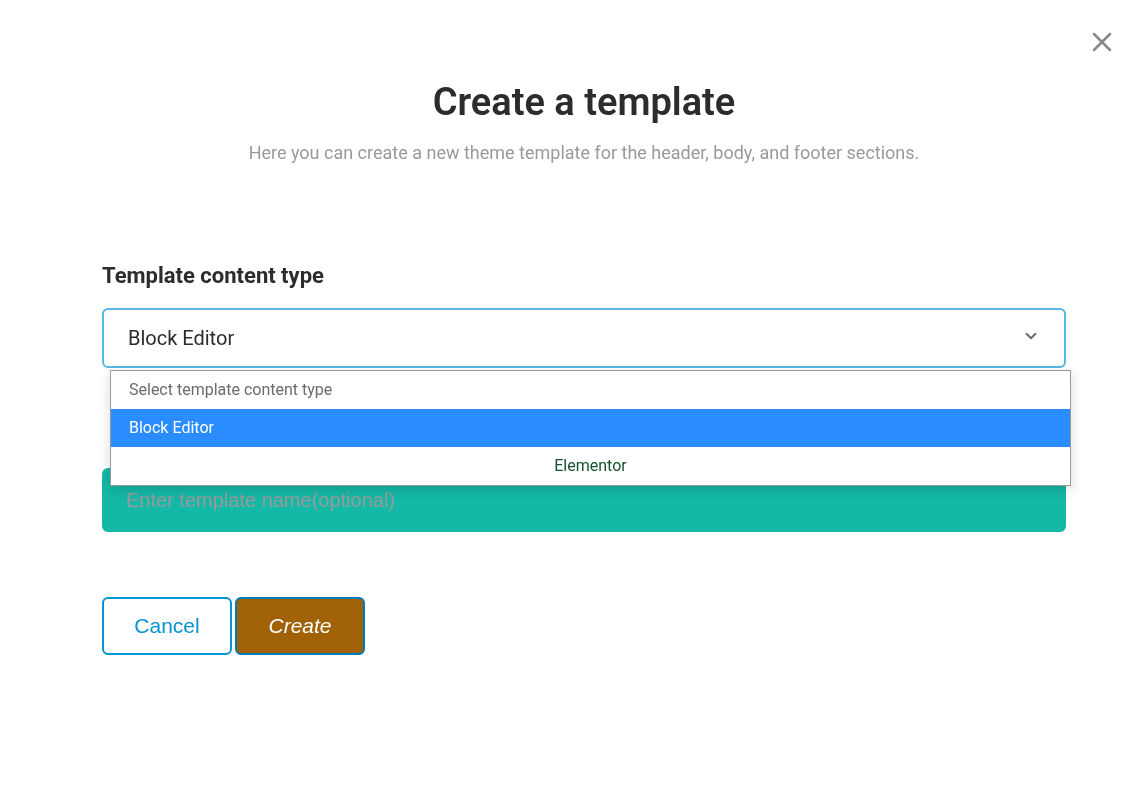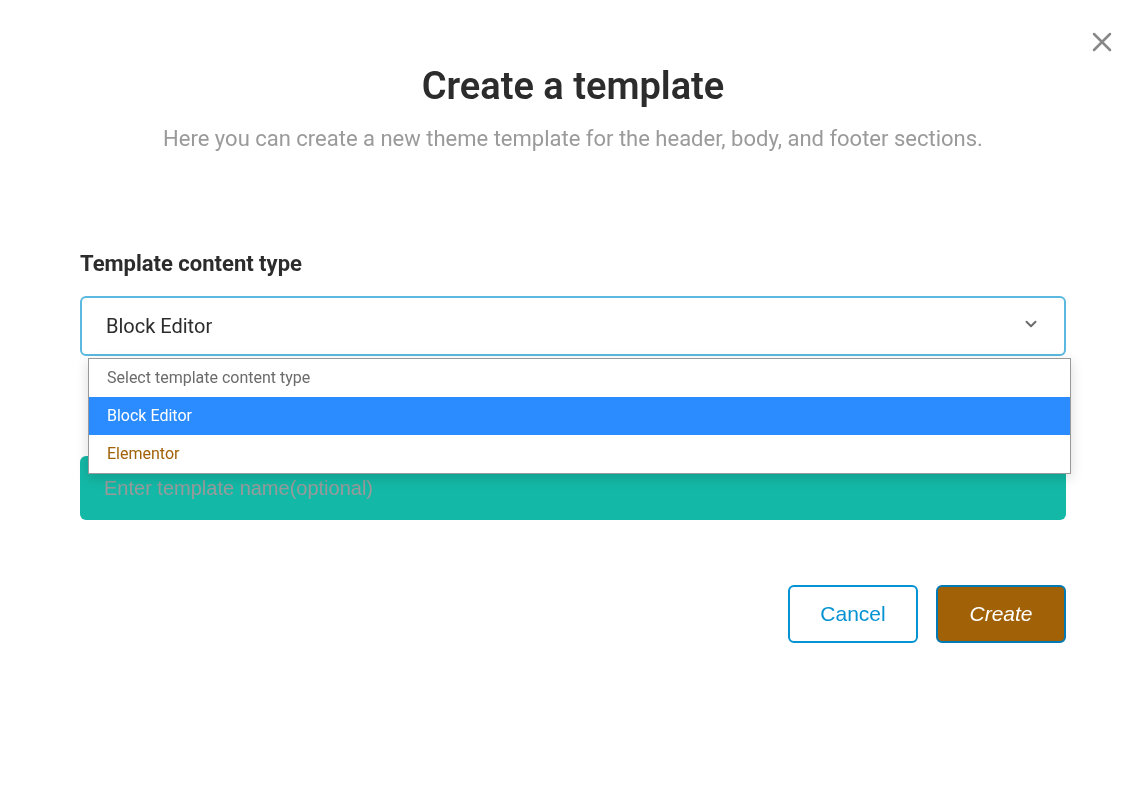--- a/index.html
+++ b/index.html
@@ -24,31 +24,32 @@
       color: #888;
       display: flex;
       align-items: center;
       justify-content: center;
     }
     .close-btn svg {
       width: 24px;
       height: 24px;
     }
     .modal-content {
-      padding: 64px 80px 40px 80px;
+      padding: 80px 80px 40px 80px;
+      margin-left: 22px;
     }
     .modal-title {
       font-size: 38px;
       font-weight: 600;
       color: #2c2c2c;
       text-align: center;
       margin-bottom: 18px;
     }
     .modal-subtitle {
-      font-size: 22px;
+      font-size: 18px;
       color: #9a9a9a;
       text-align: center;
       margin-bottom: 100px;
       font-weight: 400;
     }
     .form-label {
       font-size: 22px;
       font-weight: 700;
       color: #2c2c2c;
       margin-bottom: 20px;
@@ -92,21 +93,22 @@
     .dropdown-option {
       padding: 4px 18px;
       font-size: 16px;
       cursor: pointer;
       line-height: 30px;
     }
     .dropdown-option.placeholder {
       color: #6b6b6b;
     }
     .dropdown-option.regular {
-      color: #a16207;
+      color: #14532d;
+      text-align: center;
     }
     .dropdown-option.selected {
       background: #2a8cff;
       color: #ffffff;
     }
     .text-input {
       width: 100%;
       height: 64px;
       border: none;
       border-radius: 6px;
@@ -114,22 +116,21 @@
       padding: 0 24px;
       font-size: 20px;
       color: #2c2c2c;
       margin-top: -5px;
     }
     .text-input::placeholder {
       color: #9a9a9a;
     }
     .button-row {
       display: flex;
-      justify-content: flex-end;
-      gap: 18px;
+      gap: 3px;
       margin-top: 65px;
     }
     .btn {
       height: 58px;
       padding: 0 30px;
       border-radius: 6px;
       font-size: 21px;
       font-weight: 500;
       cursor: pointer;
       display: flex;

